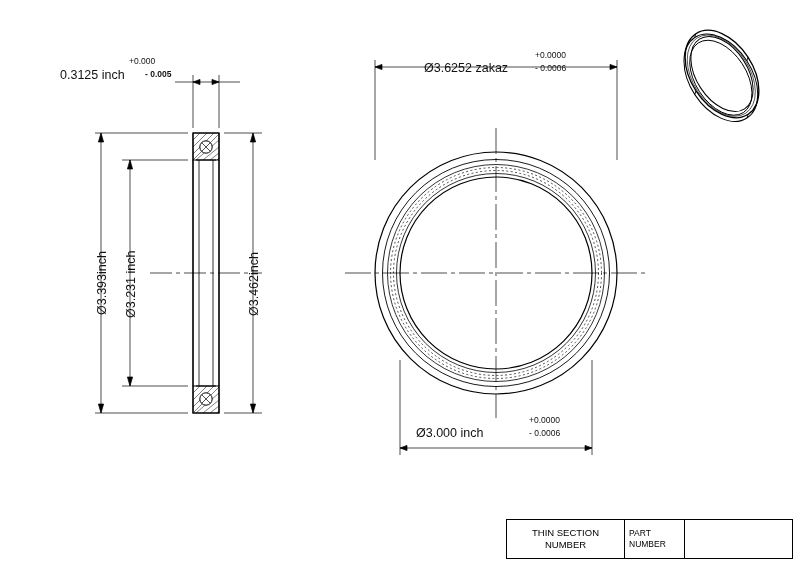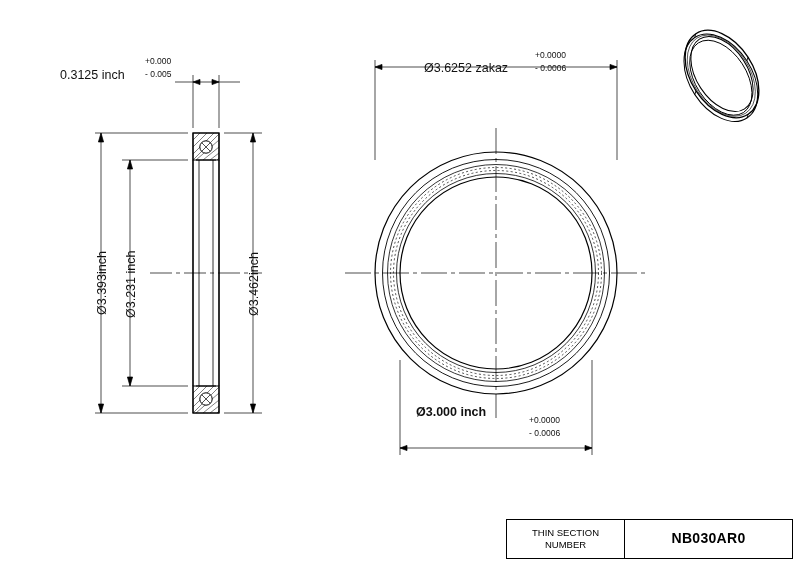--- a/index.html
+++ b/index.html
@@ -182,39 +182,44 @@
           <ellipse cx="-3" cy="2.5" rx="31" ry="48" stroke-width="1"></ellipse>
           <ellipse cx="-3" cy="2.5" rx="25.5" ry="41.5" stroke-width="0.9"></ellipse>
           <ellipse cx="-1.5" cy="1" rx="28.3" ry="44.8" stroke-width="0.6"></ellipse>
           <path d="M-31,0 L-34,2.5 M31,0 L28,2.5 M0,-48 L-3,-45.5 M0,48 L-3,50.5" stroke-width="0.8"></path>
         </g>
       </g>
     </g>
   </svg>
 
   <div class="lbl" style="left:60px; top:69px;">0.3125 inch</div>
-  <div class="tol" style="left:145px; top:56px;">+0.000</div>
-  <div class="tol" style="left:145px; top:69px;">- 0.005</div>
+  <div class="tol" style="left:129px; top:56px;">+0.000</div>
+  <div class="tol" style="left:145px; top:69px;font-weight:bold;">- 0.005</div>
 
   <div class="lbl vert" style="left:96px; top:315px;">Ø3.393inch</div>
   <div class="lbl vert" style="left:125px; top:318px;">Ø3.231 inch</div>
   <div class="lbl vert" style="left:248px; top:316px;">Ø3.462inch</div>
 
   <div class="lbl" style="left:424px; top:62px;">Ø3.6252 zakaz</div>
   <div class="tol" style="left:535px; top:50px;">+0.0000</div>
   <div class="tol" style="left:535px; top:63px;">- 0.0006</div>
 
-  <div class="lbl" style="left:416px; top:406px;font-weight:bold;">Ø3.000 inch</div>
+  <div class="lbl" style="left:416px; top:427px;">Ø3.000 inch</div>
   <div class="tol" style="left:529px; top:415px;">+0.0000</div>
   <div class="tol" style="left:529px; top:428px;">- 0.0006</div>
 
 
   <div id="titleblock">
     <div class="tb-cell tb-c1">
       <div>
         <div>THIN SECTION</div>
         <div>NUMBER</div>
       </div>
     </div>
-    <div class="tb-cell tb-c3">NB030AR0</div>
+    <div class="tb-cell tb-c2">
+      <div style="text-align:left; width:100%; padding-left:4px; box-sizing:border-box;">
+        <div>PART</div>
+        <div>NUMBER</div>
+      </div>
+    </div>
   </div>
 
 </div>
 
 </body></html>

